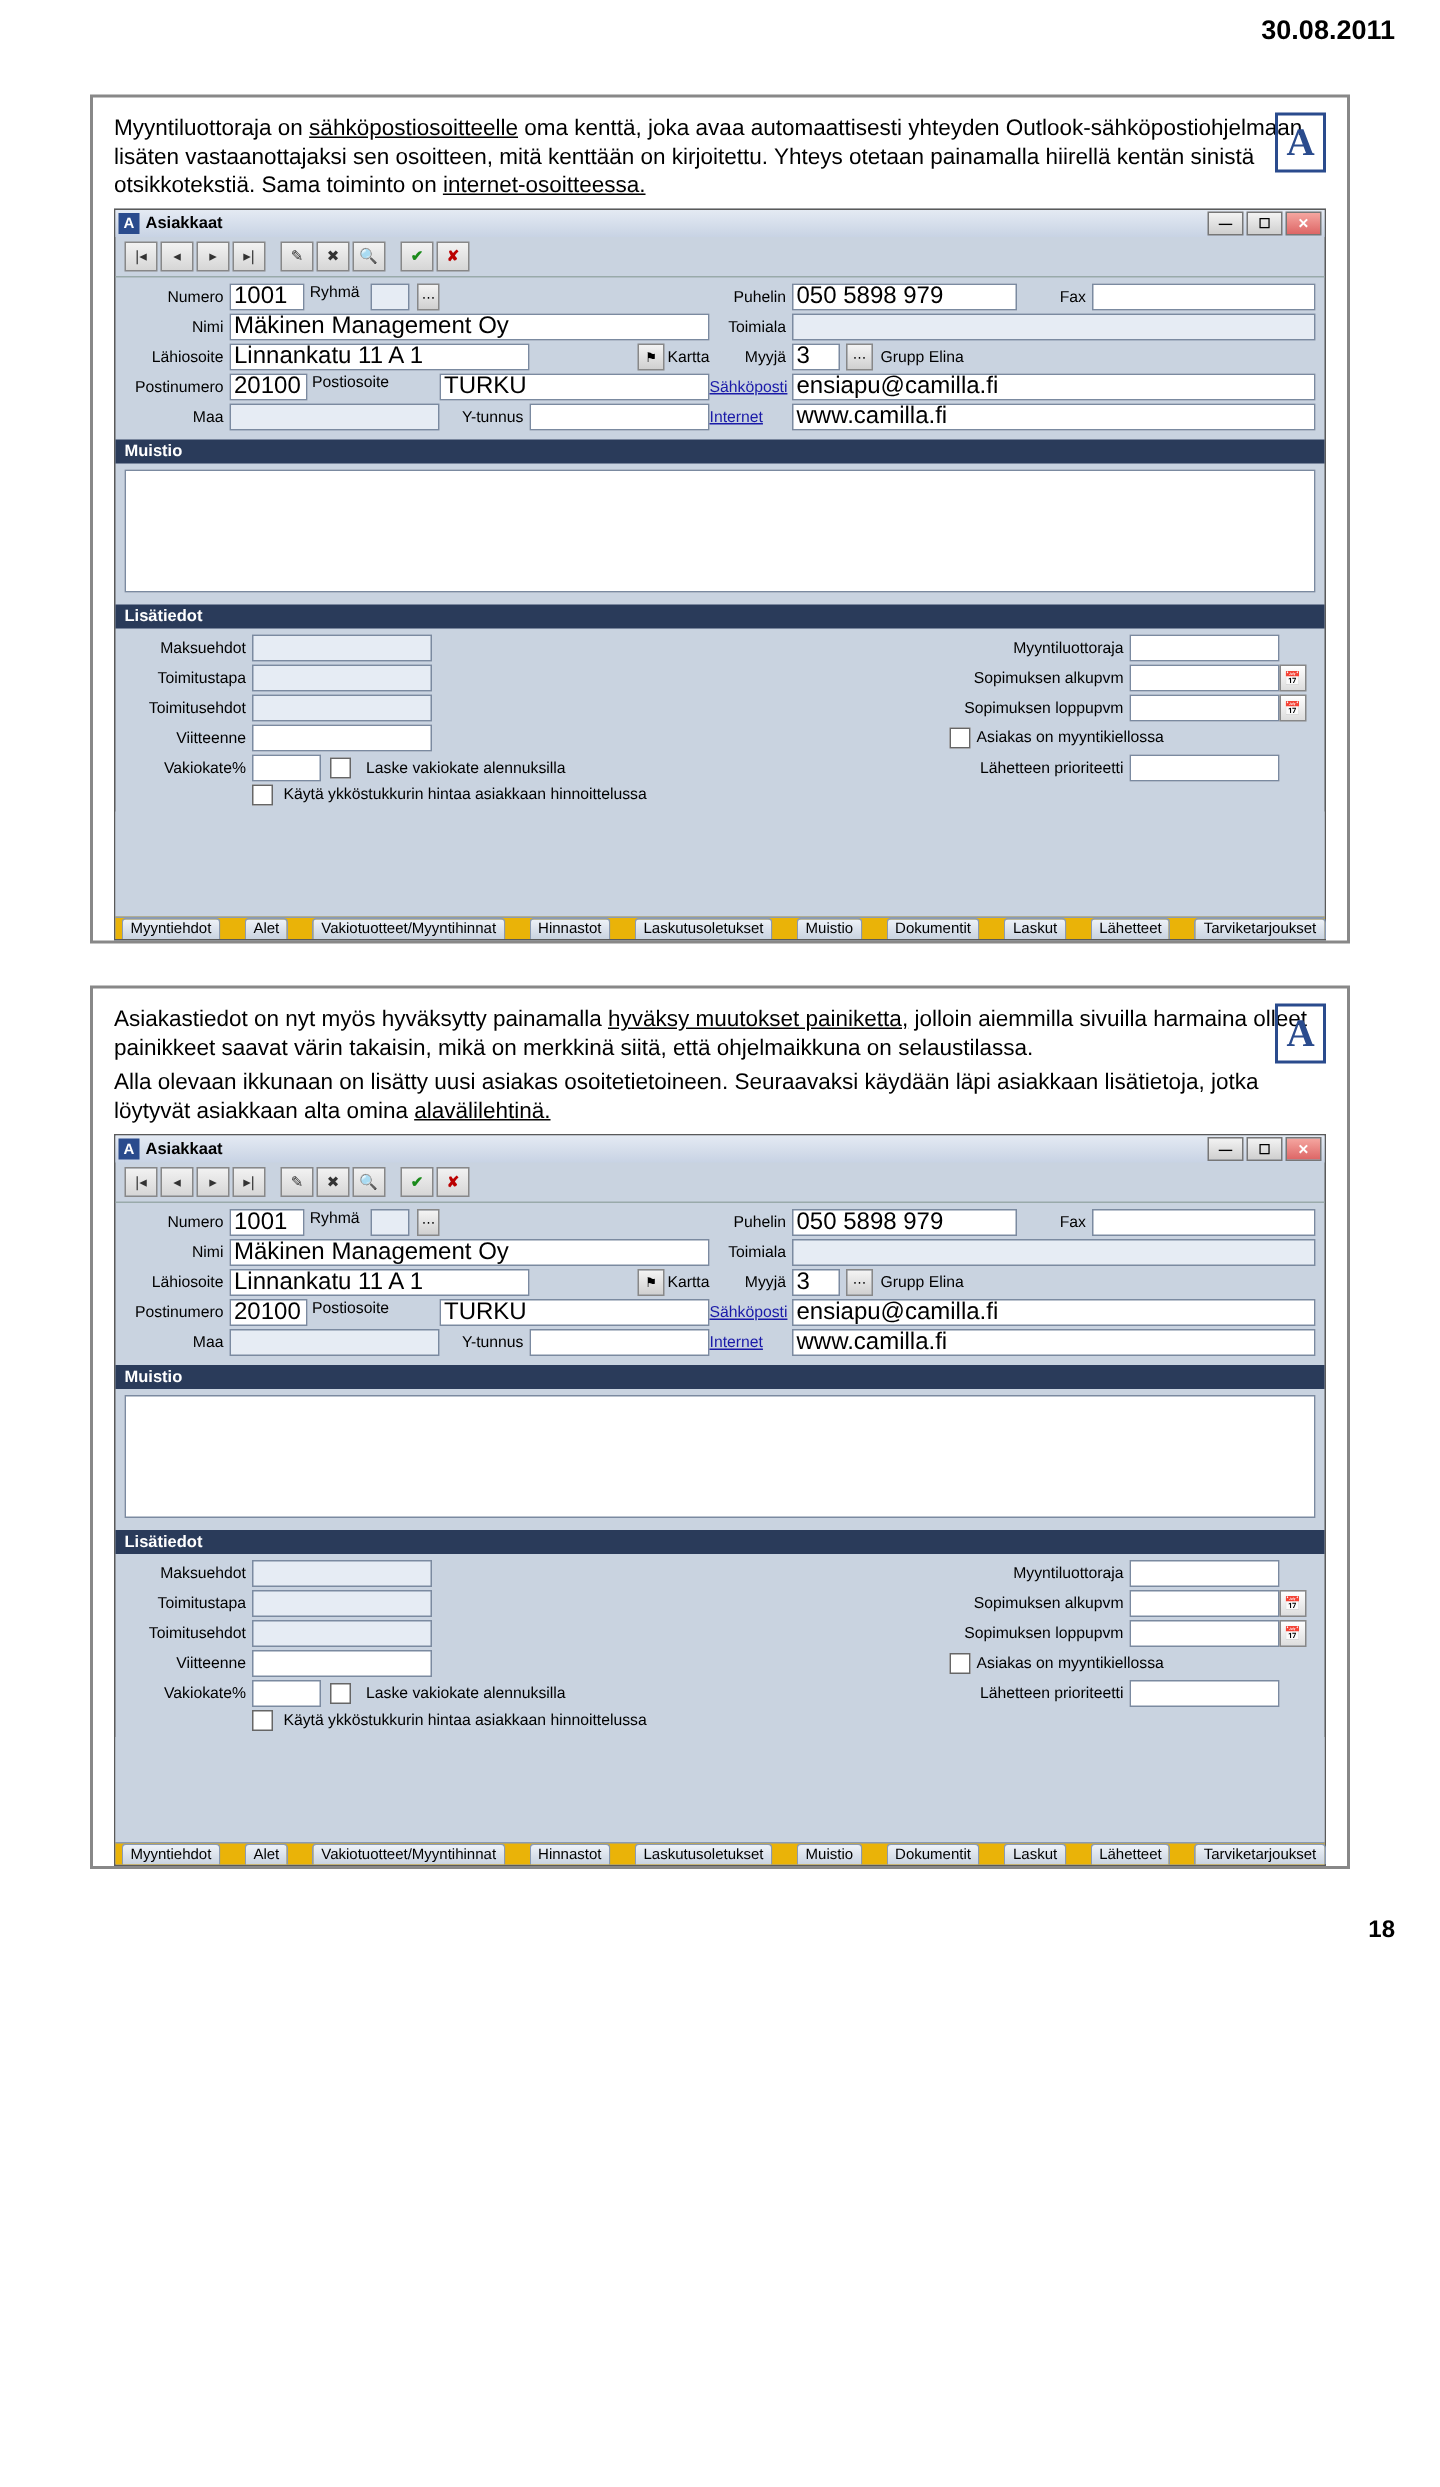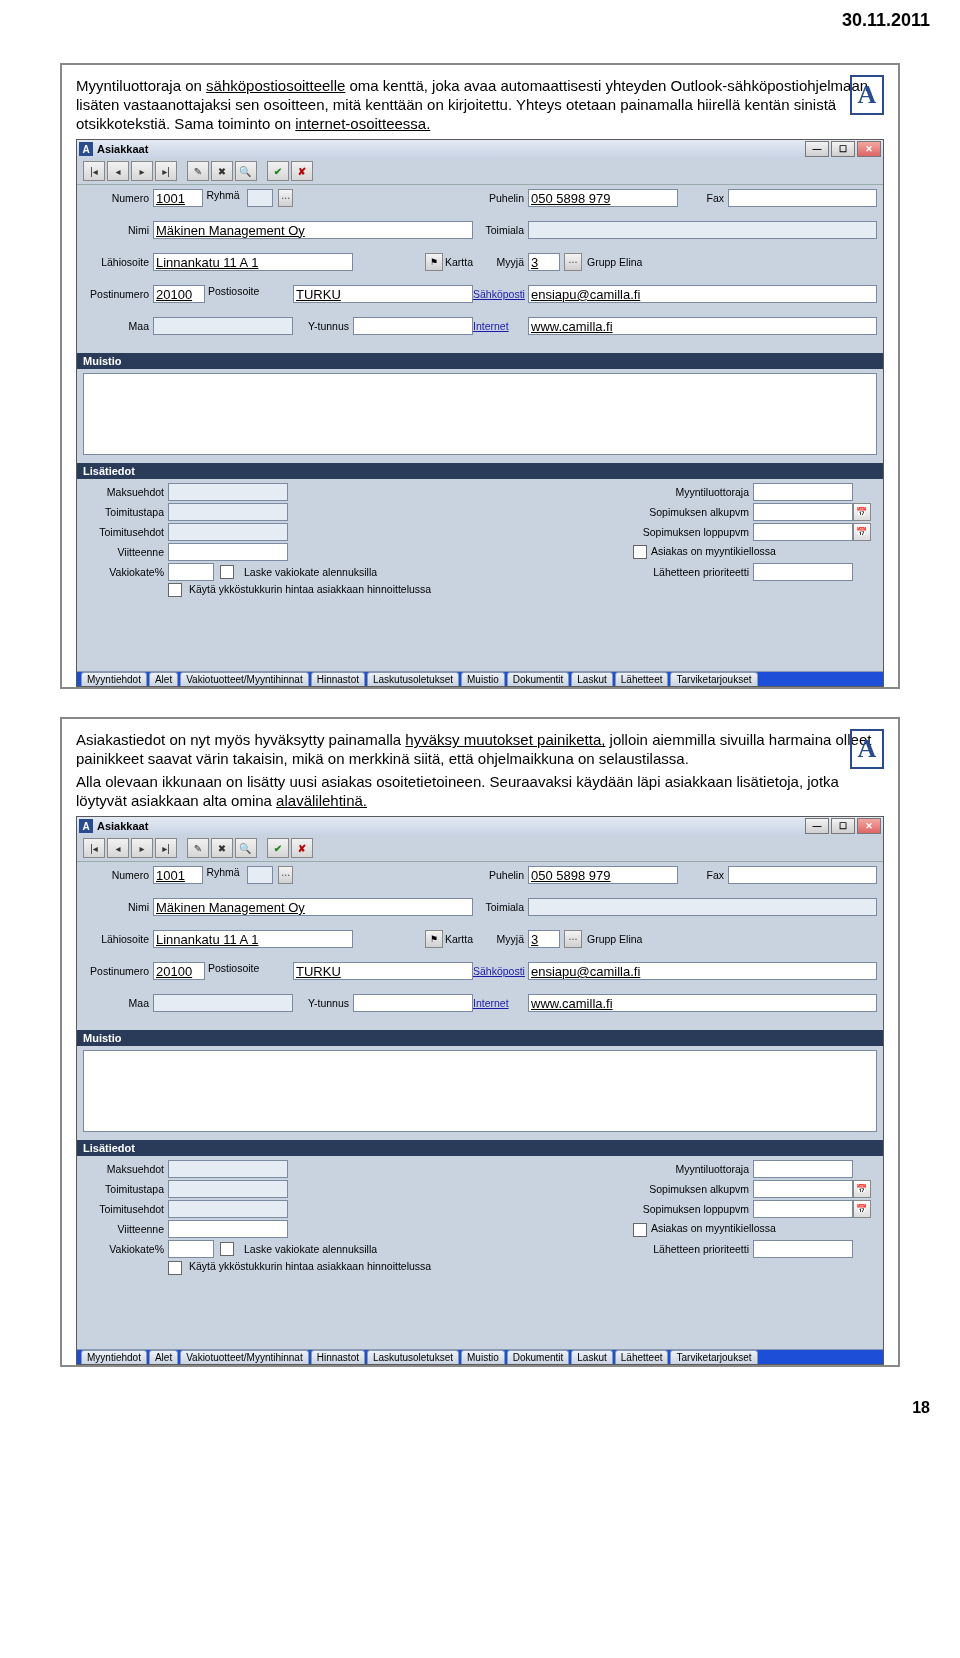--- a/index.html
+++ b/index.html
@@ -101,29 +101,29 @@
     font-size:10px;color:#333;
   }
   .tbtn.green { color:#1a8a1a; font-weight:bold;}
   .tbtn.red { color:#b00; font-weight:bold;}
   .spacer { width:6px; }
 
   .form-area {
     padding: 4px 6px;
     display:grid;
     grid-template-columns: 70px 140px 60px 120px 55px 150px 50px 1fr;
-    row-gap:14px;
+    row-gap:2px;
     align-items:center;
   }
   .lbl { text-align:right; padding-right:4px;}
   .link-lbl { text-align:center; padding-right:20px; color:#1a1aa8; text-decoration:underline; cursor:pointer;}
   .inp {
     background:#fff;border:1px solid #7b8aa0;height:16px;
-    font-size:13px;padding:0 2px;display:flex;align-items:center;
-    overflow:hidden;white-space:nowrap;text-decoration:underline;
+    font-size:16px;padding:0 2px;display:flex;align-items:center;
+    overflow:hidden;white-space:nowrap;
   }
   .ro { background:#e6ecf4;}
   .btn-sm {
     width:16px;height:16px;background:linear-gradient(#f4f4f4,#d0d0d0);
     border:1px solid #888;display:inline-flex;align-items:center;justify-content:center;
     font-size:9px;margin-left:2px;
   }
 
   .section-hdr {
     background:#2a3b5a;color:#fff;font-weight:bold;
@@ -142,33 +142,33 @@
     width:12px;height:12px;border:1px solid #666;background:#fff;
     display:inline-block;vertical-align:middle;margin-right:4px;
   }
   .cal-ico {
     width:16px;height:16px;background:linear-gradient(#fff,#ddd);
     border:1px solid #888;display:inline-flex;align-items:center;justify-content:center;
     font-size:9px;
   }
   .filler { height:70px; background:#c9d3e0;}
   .tabs {
-    display:flex;background:#1d4ed8;padding:0 4px;gap:2px;
+    display:flex;background:#eab308;padding:0 4px;gap:16px;
     border-top:1px solid #8a9ab3;font-size:10px;
   }
   .tab {
     background:linear-gradient(#eef2f8,#c9d3e0);
     border:1px solid #8a9ab3;border-bottom:none;
     padding:1px 5px;border-radius:3px 3px 0 0;
   }
 </style>
 </head>
 <body>
 
-<div class="page-date">30.11.2011</div>
+<div class="page-date">30.08.2011</div>
 
 <div class="slide">
   <div class="logo">A</div>
   <p>
     <span>Myyntiluottoraja on </span><span class="ud">sähköpostiosoitteelle</span><span> oma kenttä, joka avaa automaattisesti yhteyden Outlook-sähköpostiohjelmaan lisäten vastaanottajaksi sen osoitteen, mitä kenttään on kirjoitettu. Yhteys otetaan painamalla hiirellä kentän sinistä otsikkotekstiä. Sama toiminto on </span><span class="ud">internet-osoitteessa.</span>
   </p>
 
   <div class="app-window">
     <div class="titlebar">
       <span class="win-icon">A</span>

